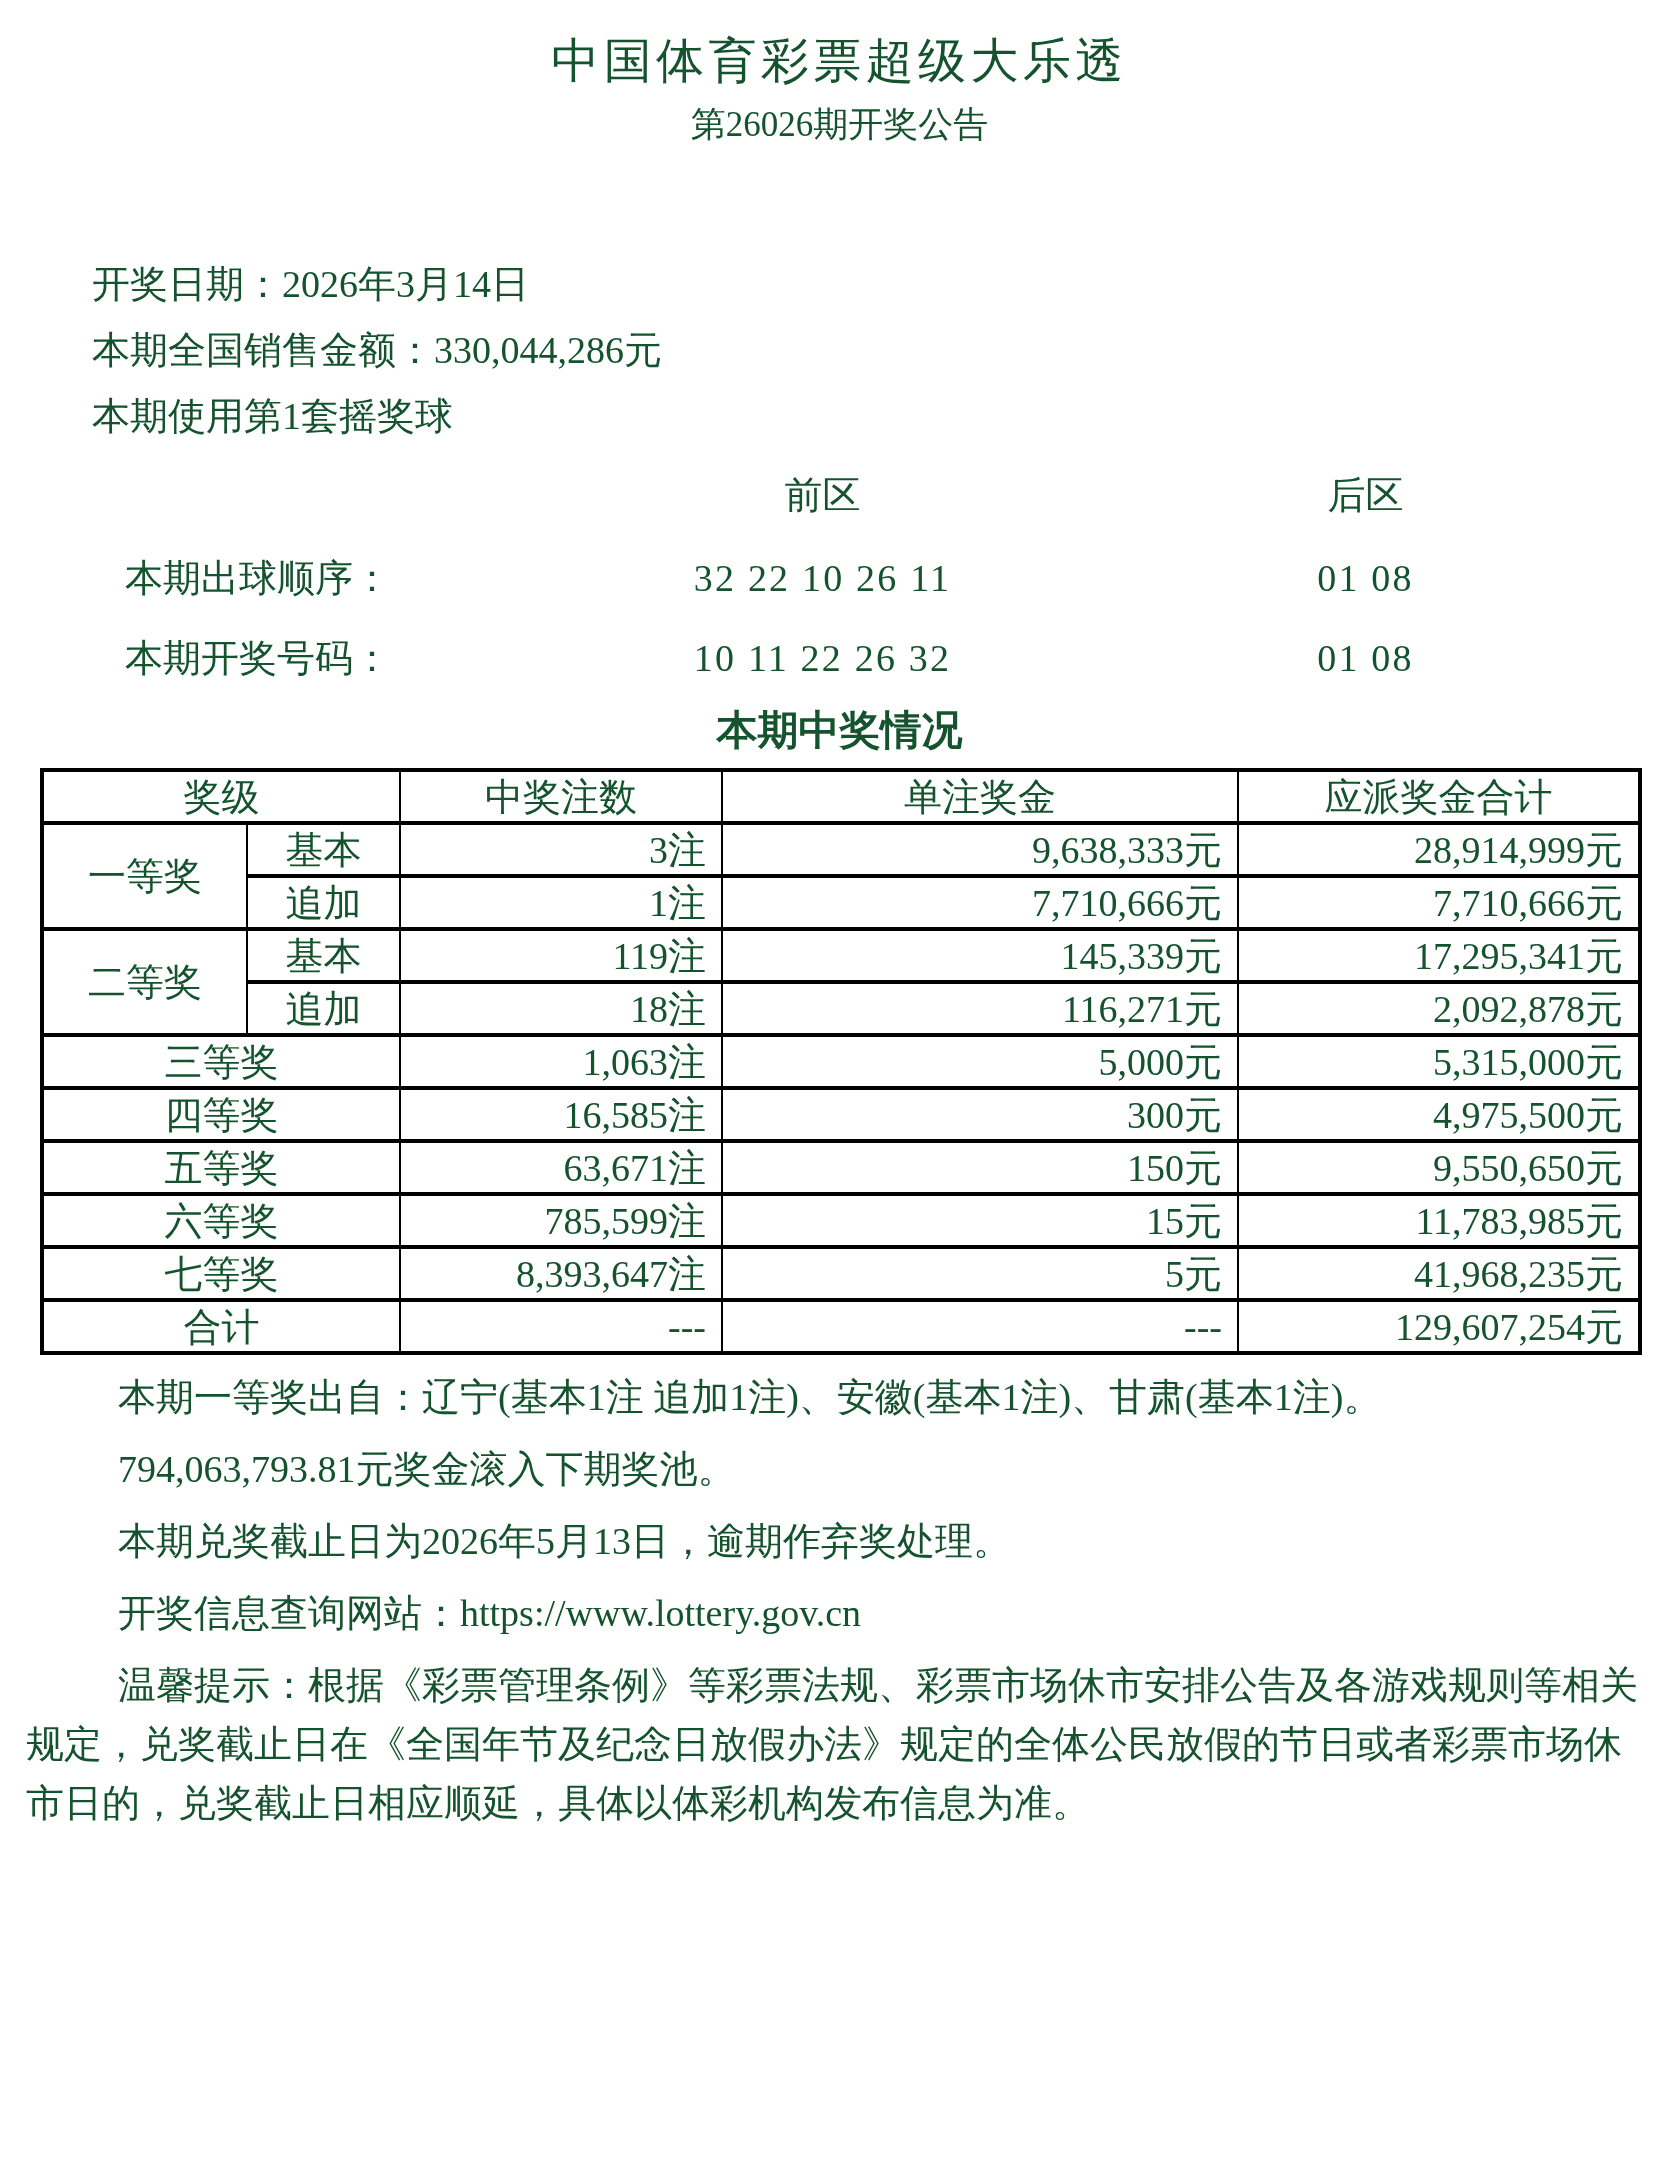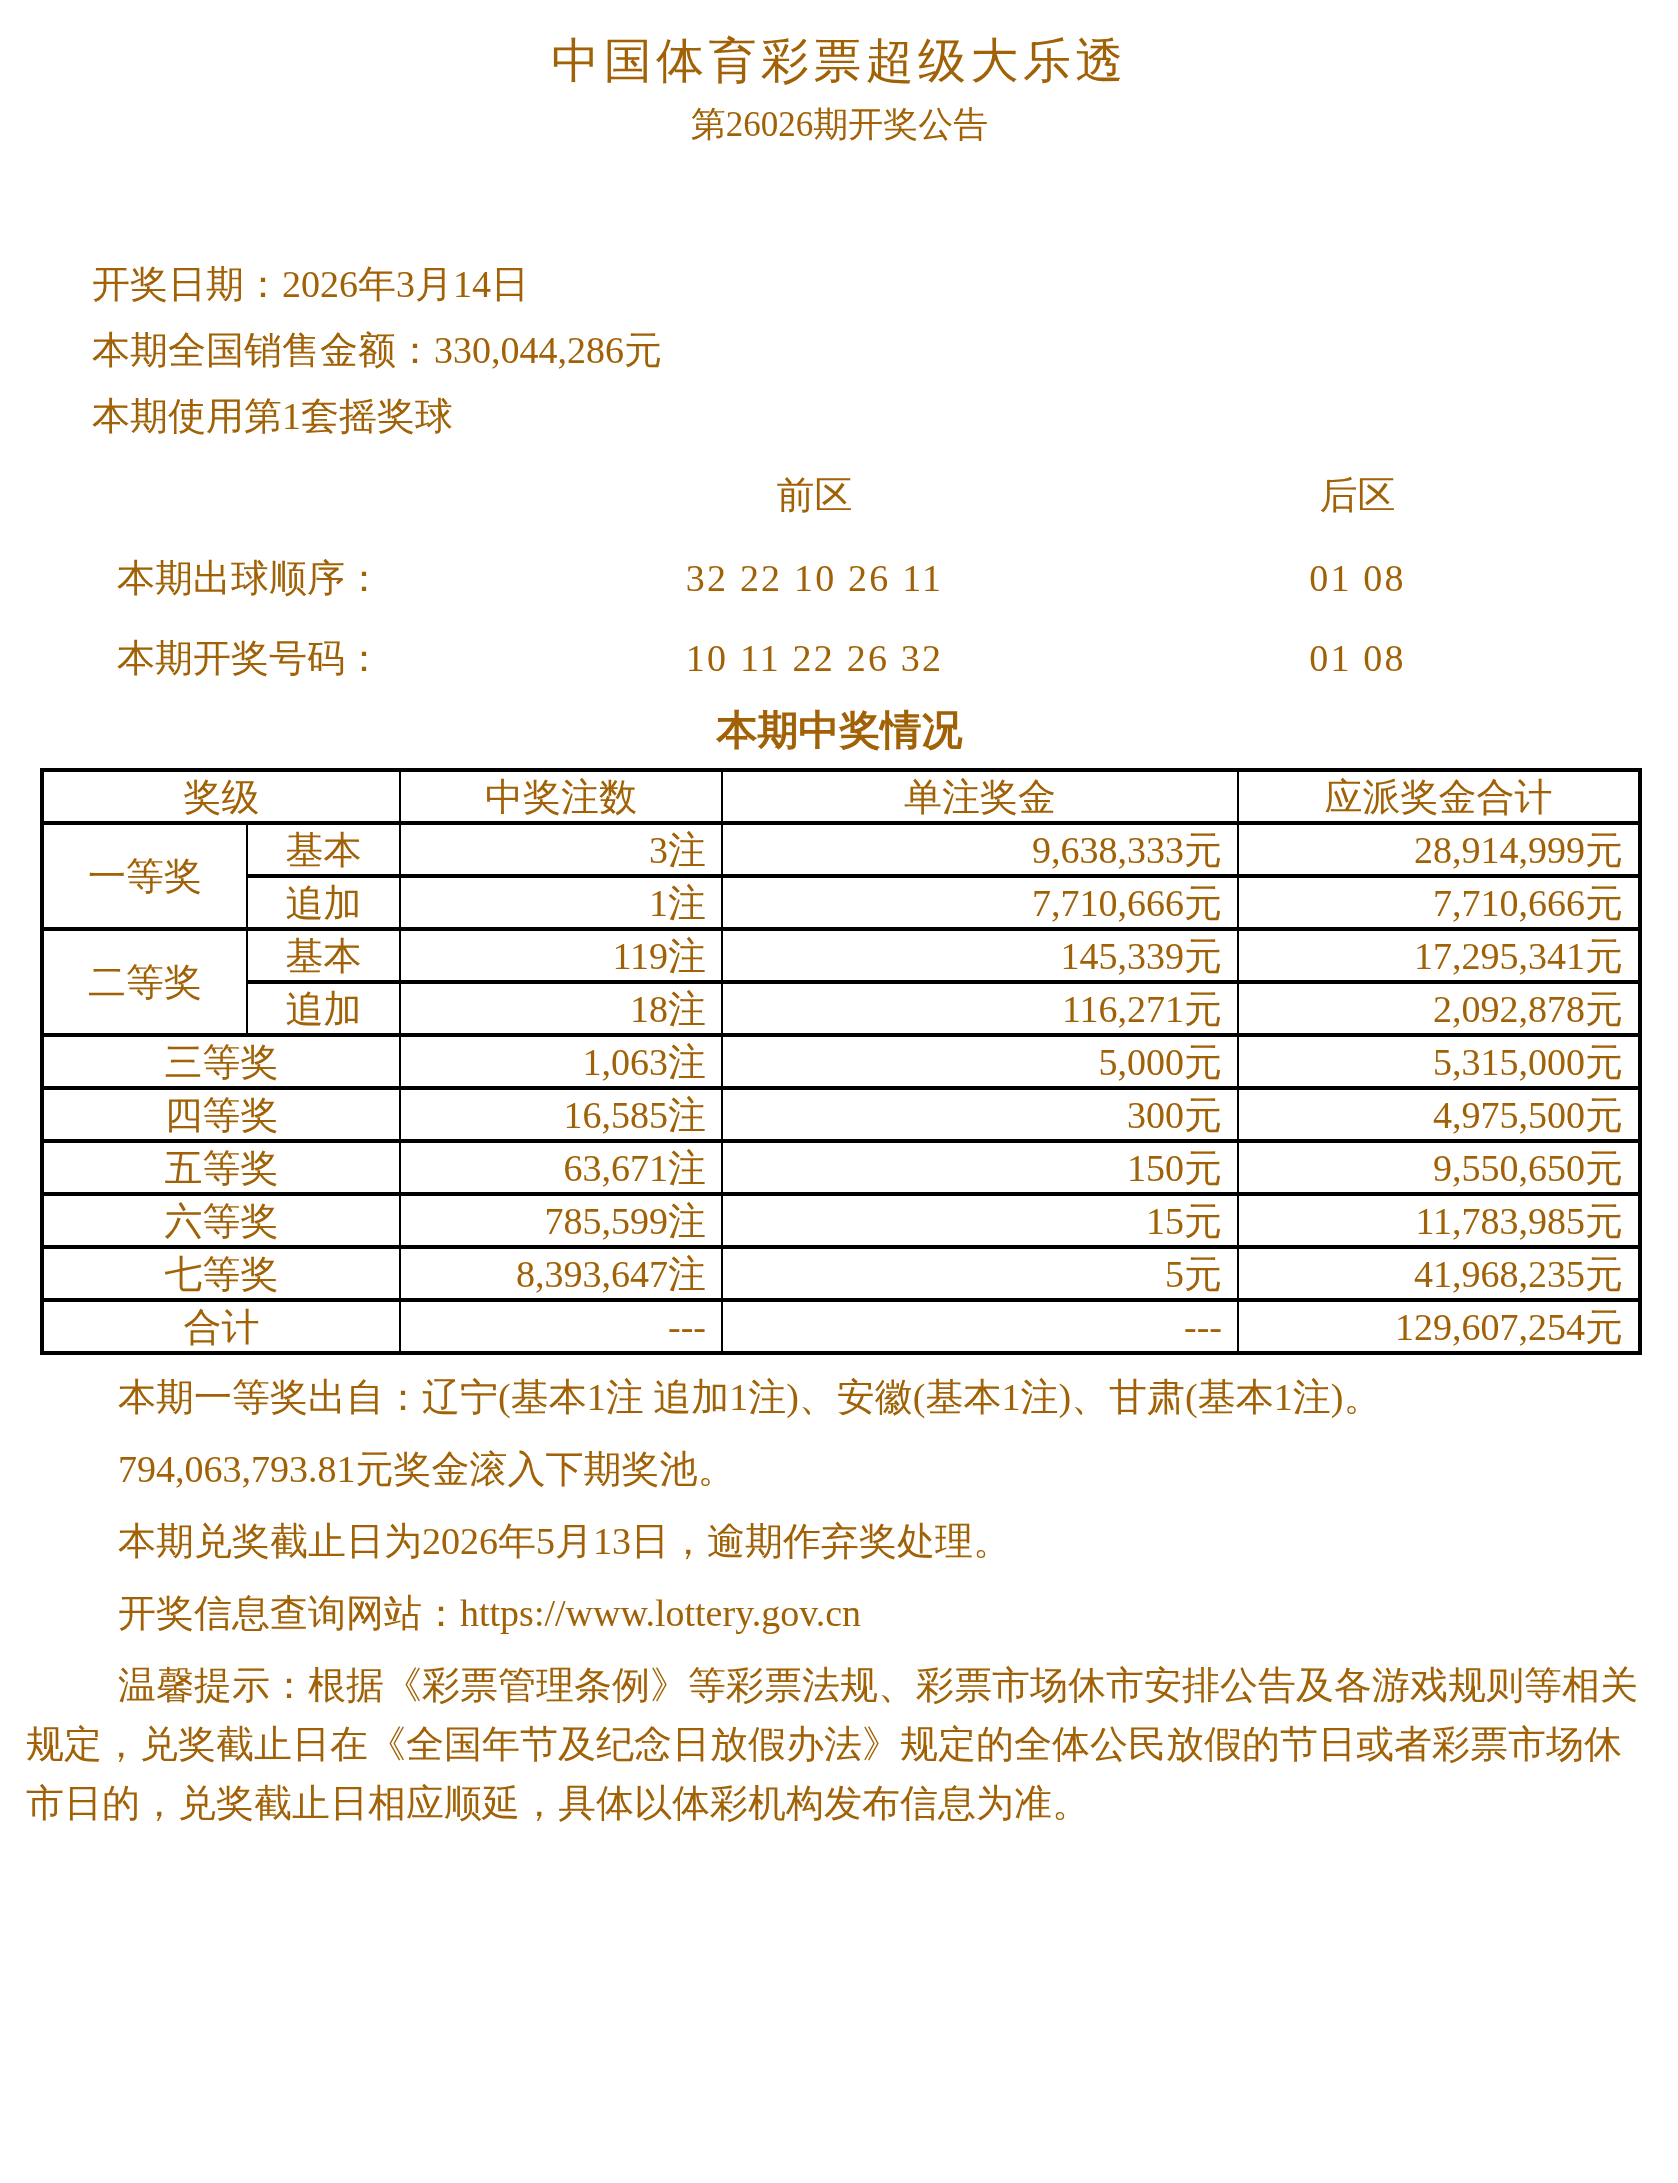--- a/index.html
+++ b/index.html
@@ -1,21 +1,21 @@
 <!DOCTYPE html>
 <html style="font-size:11.7px"><head>
 <meta charset="utf-8">
 <style>
   html,body{margin:0;padding:0;background:#ffffff;}
   .page{
     position:relative;
     width:1679px;
     height:2183px;
     background:#ffffff;
-    color:#a16207;
+    color:#14532d;
     font-family:"Liberation Serif","DejaVu Serif",serif;
     font-size:38px;
     overflow:hidden;
   }
   .doc-title{
     margin:0;
     padding-top:37px;
     text-align:center;
     font-size:48px;
     font-weight:normal;
@@ -27,21 +27,21 @@
     text-align:center;
     font-size:35px;
     line-height:1;
   }
   .info{margin-top:109px;}
   .info p{
     margin:0;
     line-height:66px;
     text-indent:92px;
   }
-  .zones{margin-top:20.5px;}
+  .zones{margin-top:20.5px;padding-left:8px;}
   .num-row{display:flex;line-height:51px;}
   .num-row .col-label{width:543px;box-sizing:border-box;padding-left:117px;}
   .num-row .col-front{width:543px;text-align:center;}
   .num-row .col-back{width:543px;text-align:center;}
   .num-row.order{margin-top:32px;}
   .num-row.winning{margin-top:29px;}
   .nums{letter-spacing:2.2px;}
   .section-title{
     margin:26.4px 0 0 0;
     text-align:center;

